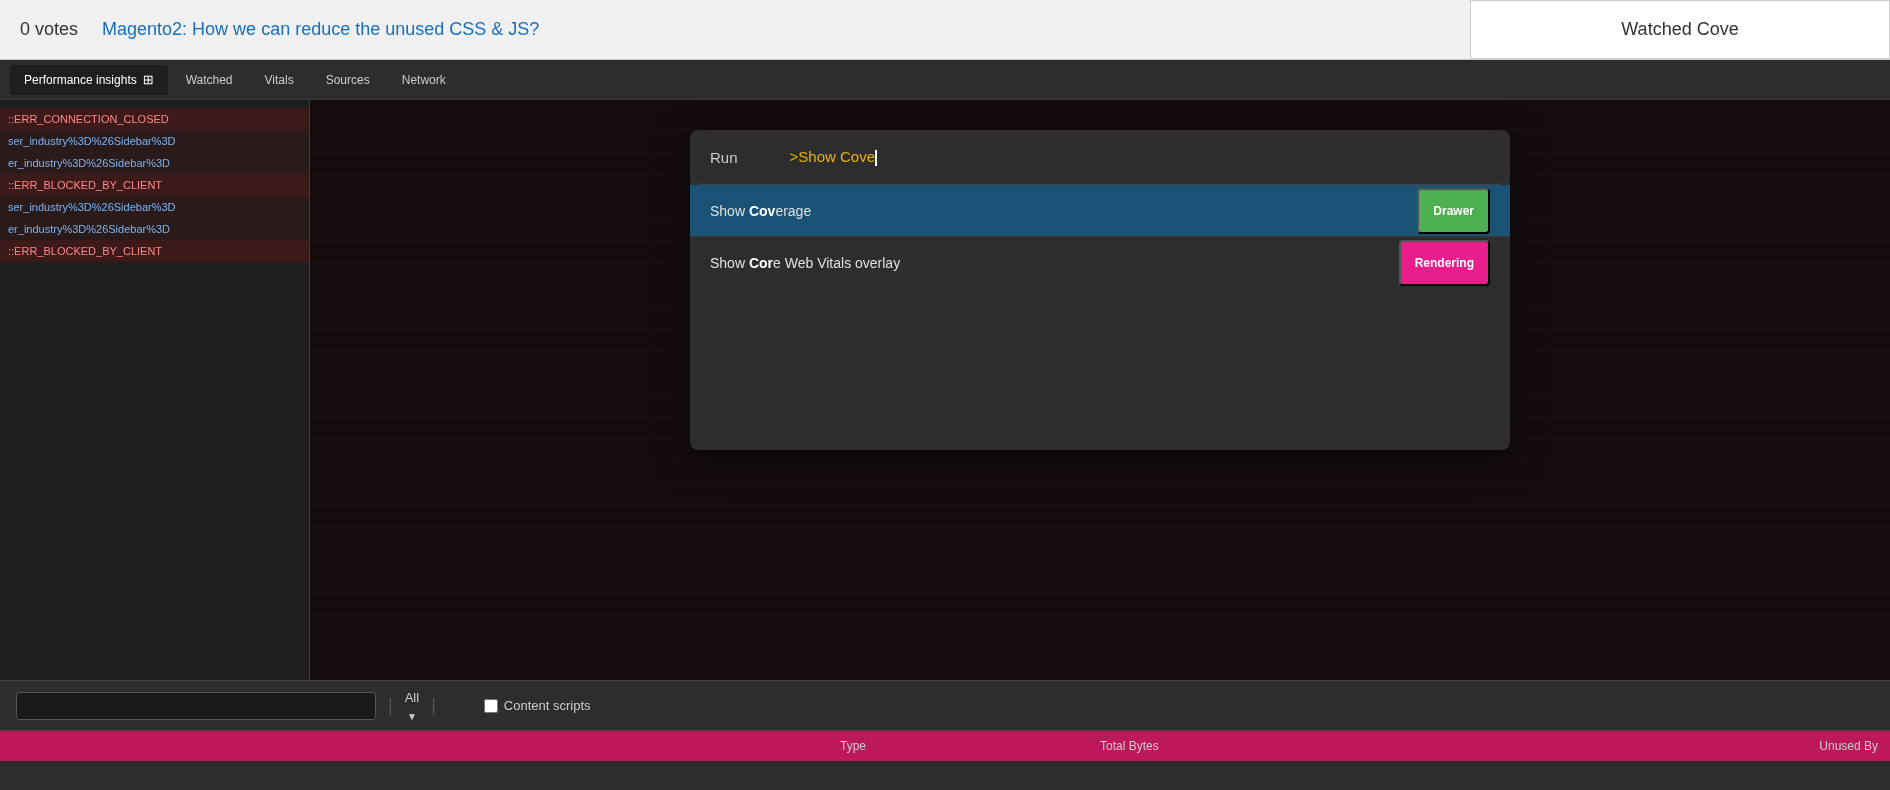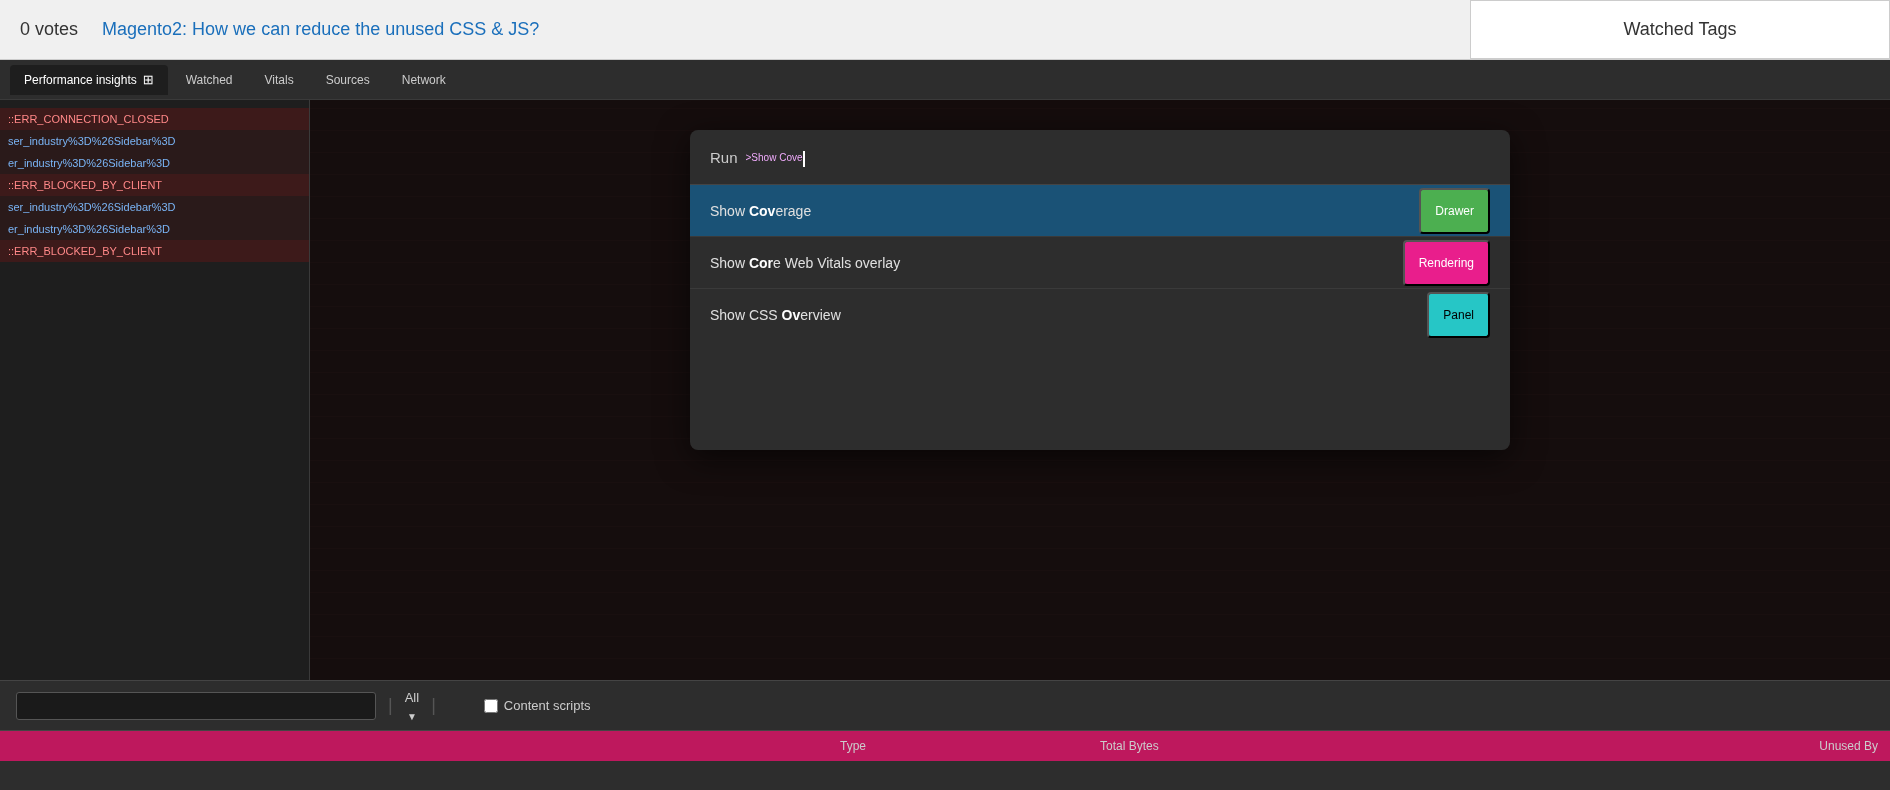--- a/index.html
+++ b/index.html
@@ -159,20 +159,21 @@
       overflow: hidden;
       box-shadow: 0 8px 32px rgba(0,0,0,0.6);
     }
     .command-input-row {
       height: 55px;
       padding: 0 20px;
       display: flex;
       align-items: center;
       border-bottom: 1px solid #444;
       gap: 8px;
+      border-radius: 13px;
     }
     .run-label {
       font-size: 15px;
       color: #ccc;
       font-weight: 400;
     }
     .command-input {
       font-size: 15px;
       color: #fff;
       background: transparent;
@@ -214,21 +215,21 @@
       color: #e0e0e0;
     }
     .result-text .highlight {
       color: #fff;
       font-weight: 600;
     }
     .result-badge {
       padding: 14px 14px;
       border-radius: 4px;
       font-size: 12px;
-      font-weight: 400;
+      font-weight: 700;
       color: #fff;
       cursor: pointer;
     }
     .badge-green { background: #4caf50; }
     .badge-pink { background: #e91e8c; }
     .badge-teal { background: #26c6c6; color: #000; }
 
     
     .bottom-bar {
       height: 110px;
@@ -312,21 +313,21 @@
   </style>
 </head>
 <body>
 
 <div class="top-bar">
   <div class="votes-section">
     <span class="votes-count">0 votes</span>
     <a class="page-title-link">Magento2: How we can reduce the unused CSS &amp; JS?</a>
   </div>
   <div class="watched-tags-box">
-    <span>Watched Tags</span>
+    <span>Watched Cove</span>
   </div>
 </div>
 
 <div class="devtools-area">
 
   <div class="devtools-tabs">
     <div class="devtools-tab perf-tab active">
       <span>Performance insights</span>
       <span style="font-size:13px;">⊞</span>
     </div>
@@ -371,21 +372,21 @@
     </div>
 
     <div class="right-area"></div>
 
     <div class="command-palette-overlay">
       <div class="command-palette">
 
         <div class="command-input-row">
           <span class="run-label">Run</span>
           <span class="command-input">
-            <span style="color:#f0abfc; font-size:10px;">
+            <span style="color:#eab308; font-size:15px;margin-left:44px;">
               &gt;Show Cove<span class="cursor"></span>
             </span>
           </span>
         </div>
 
         <div class="command-results">
 
           <div class="command-result-item selected">
             <span class="result-text">
               <span>Show </span><span class="highlight">Cov</span><span>erage</span>
@@ -393,26 +394,20 @@
             <button class="result-badge badge-green">Drawer</button>
           </div>
 
           <div class="command-result-item">
             <span class="result-text">
               <span>Show </span><span class="highlight">Cor</span><span>e Web Vitals overlay</span>
             </span>
             <button class="result-badge badge-pink">Rendering</button>
           </div>
 
-          <div class="command-result-item">
-            <span class="result-text">
-              <span>Show CSS </span><span class="highlight">Ov</span><span>erview</span>
-            </span>
-            <button class="result-badge badge-teal">Panel</button>
-          </div>
 
         </div>
       </div>
     </div>
   </div>
 
   <div class="bottom-bar">
     <div class="filter-row">
       <input class="filter-input" type="text" placeholder="" style="">
       <span class="filter-divider">|</span>

